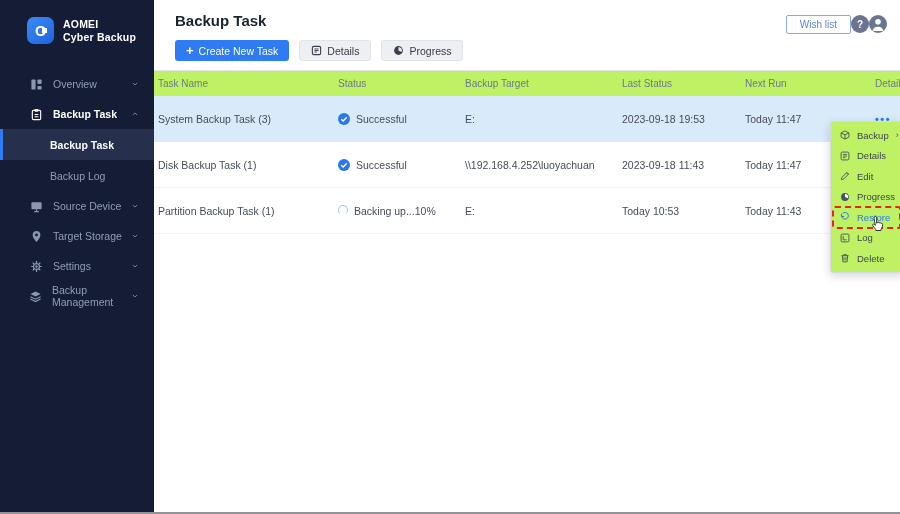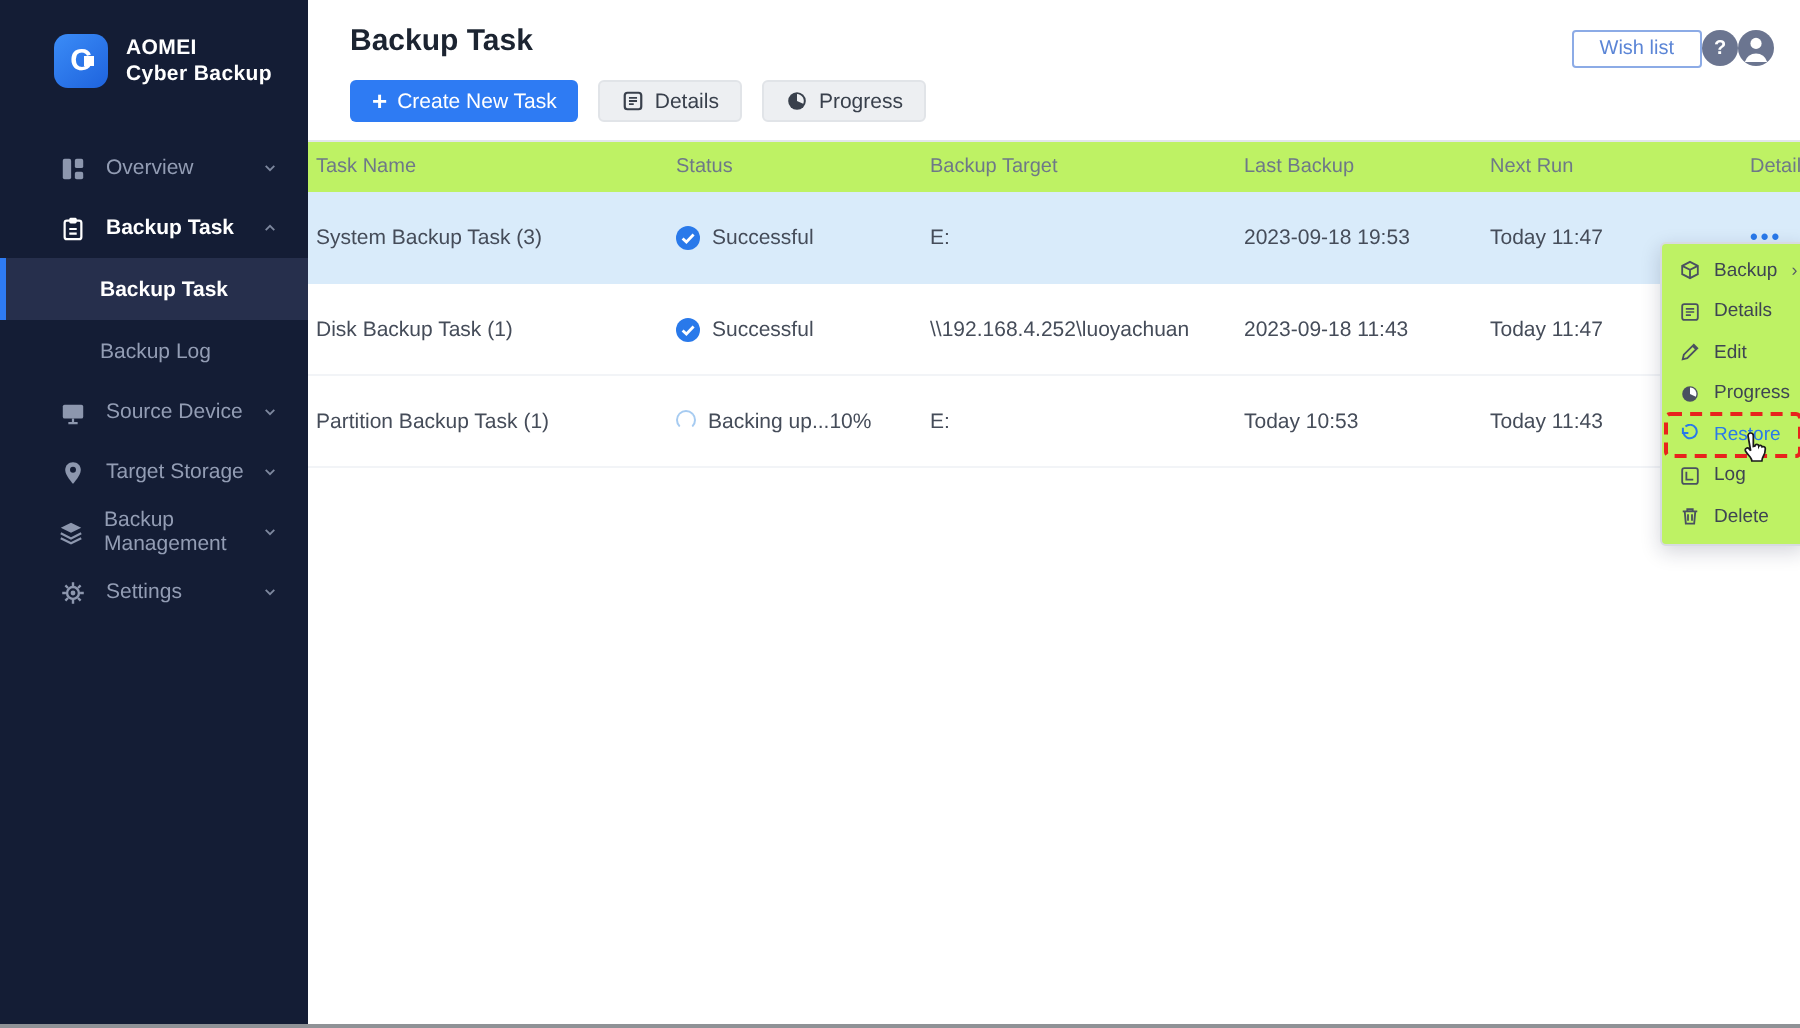--- a/index.html
+++ b/index.html
@@ -144,44 +144,44 @@
         <span class="chev">
           <svg width="10" height="10" viewBox="0 0 14 14">
               <path d="M4 5.5 L7 8.5 L10 5.5" fill="none" stroke="currentColor" stroke-width="1.3"></path>
             </svg>
         </span>
       </div>
 
       <div class="nav-item">
         <span class="nav-icon">
           <svg width="13" height="13" viewBox="0 0 14 14">
-              <path d="M7 1.5 L12.5 4.2 L7 6.9 L1.5 4.2 Z" fill="currentColor"></path>
-              <path d="M1.5 7.2 L7 9.9 L12.5 7.2" fill="none" stroke="currentColor" stroke-width="1.2"></path>
-              <path d="M1.5 9.8 L7 12.5 L12.5 9.8" fill="none" stroke="currentColor" stroke-width="1.2"></path>
-            </svg>
-        </span>
-        <span>Backup Management</span>
-        <span class="chev">
-          <svg width="10" height="10" viewBox="0 0 14 14">
-              <path d="M4 5.5 L7 8.5 L10 5.5" fill="none" stroke="currentColor" stroke-width="1.3"></path>
-            </svg>
-        </span>
-      </div>
-
-      <div class="nav-item">
-        <span class="nav-icon">
-          <svg width="13" height="13" viewBox="0 0 14 14">
               <g stroke="currentColor" stroke-width="1.3" fill="none">
                 <circle cx="7" cy="7" r="3.2"></circle>
                 <path d="M7 1.2 v2 M7 10.8 v2 M1.2 7 h2 M10.8 7 h2 M2.9 2.9 l1.4 1.4 M9.7 9.7 l1.4 1.4 M11.1 2.9 l-1.4 1.4 M4.3 9.7 l-1.4 1.4"></path>
               </g>
               <circle cx="7" cy="7" r="1.3" fill="currentColor"></circle>
             </svg>
         </span>
         <span>Settings</span>
+        <span class="chev">
+          <svg width="10" height="10" viewBox="0 0 14 14">
+              <path d="M4 5.5 L7 8.5 L10 5.5" fill="none" stroke="currentColor" stroke-width="1.3"></path>
+            </svg>
+        </span>
+      </div>
+
+      <div class="nav-item">
+        <span class="nav-icon">
+          <svg width="13" height="13" viewBox="0 0 14 14">
+              <path d="M7 1.5 L12.5 4.2 L7 6.9 L1.5 4.2 Z" fill="currentColor"></path>
+              <path d="M1.5 7.2 L7 9.9 L12.5 7.2" fill="none" stroke="currentColor" stroke-width="1.2"></path>
+              <path d="M1.5 9.8 L7 12.5 L12.5 9.8" fill="none" stroke="currentColor" stroke-width="1.2"></path>
+            </svg>
+        </span>
+        <span>Backup Management</span>
         <span class="chev">
           <svg width="10" height="10" viewBox="0 0 14 14">
               <path d="M4 5.5 L7 8.5 L10 5.5" fill="none" stroke="currentColor" stroke-width="1.3"></path>
             </svg>
         </span>
       </div>
     </nav>
   </aside>
 
   <div class="main">
@@ -224,21 +224,21 @@
         </span>
         <span>Progress</span>
       </button>
     </div>
 
     <div class="table">
       <div class="grid-row thead">
         <div>Task Name</div>
         <div>Status</div>
         <div>Backup Target</div>
-        <div>Last Backup</div>
+        <div>Last Status</div>
         <div>Next Run</div>
         <div class="col-details">Details</div>
       </div>
 
       <div class="grid-row trow selected">
         <div>System Backup Task (3)</div>
         <div class="status-cell">
           <svg class="check-ic" viewBox="0 0 12 12">
               <circle cx="6" cy="6" r="6" fill="#2979ea"></circle>
               <path d="M3.3 6.2 L5.2 8 L8.8 4.3" fill="none" stroke="#fff" stroke-width="1.4"></path>

